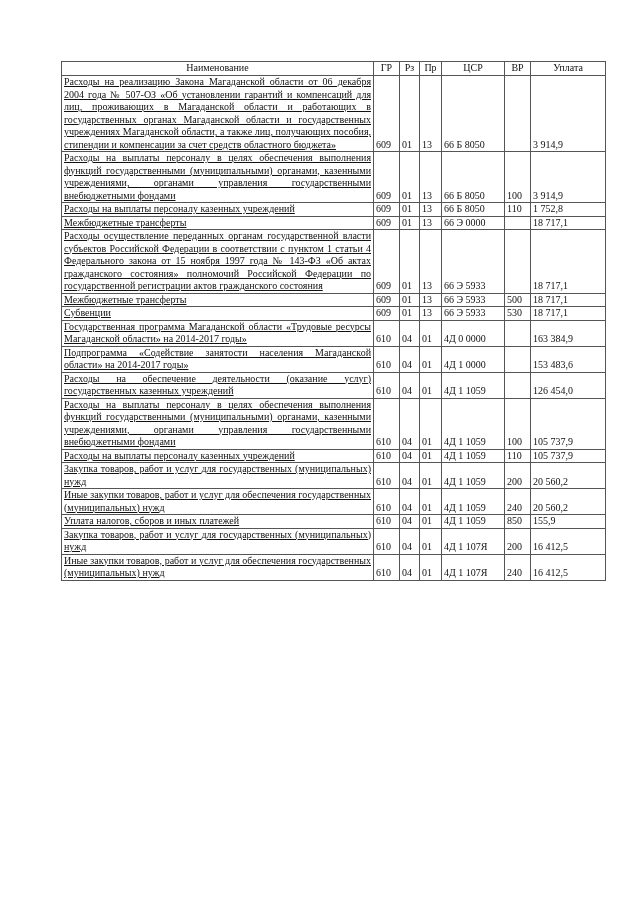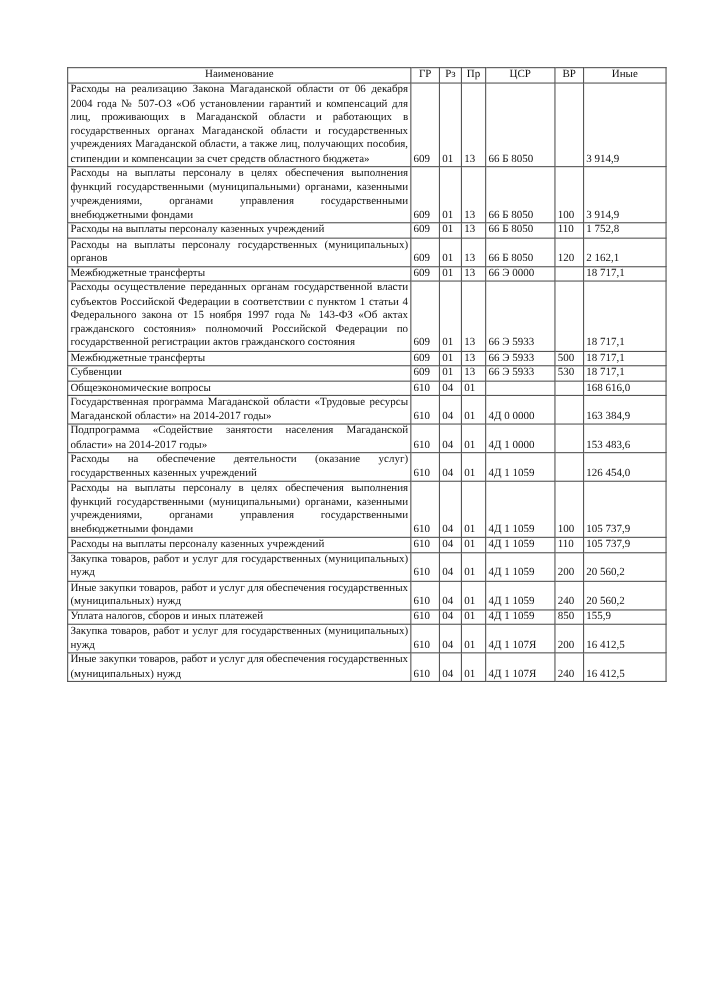--- a/index.html
+++ b/index.html
@@ -14,21 +14,21 @@
     line-height: 12.5px;
     color: #111;
   }
   table.budget td, table.budget th {
     border: 1px solid #555;
     padding: 0 2px;
     vertical-align: bottom;
     font-weight: normal;
   }
   table.budget th { text-align: center; vertical-align: middle; height: 13px; }
-  td.name { text-align: justify; text-align-last: left; }
+  td.name { text-align: justify; text-align-last: left; text-decoration: underline; }
   td.c { text-align: left; padding-left: 3px; white-space: nowrap; }
   td.sum { white-space: nowrap; }
   tr.bold td { font-weight: bold; }
   col.c-name { width: 312px; }
   col.c-gr { width: 26px; }
   col.c-rz { width: 20px; }
   col.c-pr { width: 22px; }
   col.c-csr { width: 63px; }
   col.c-vr { width: 26px; }
   col.c-sum { width: 75px; }
@@ -48,21 +48,21 @@
         <col class="c-sum">
     </colgroup>
     <thead>
       <tr>
         <th>Наименование</th>
         <th>ГР</th>
         <th>Рз</th>
         <th>Пр</th>
         <th>ЦСР</th>
         <th>ВР</th>
-        <th>Иные</th>
+        <th>Уплата</th>
       </tr>
     </thead>
     <tbody id="rows">
         <tr>
           <td class="name">Расходы на реализацию Закона Магаданской области от 06 декабря 2004 года № 507-ОЗ «Об установлении гарантий и компенсаций для лиц, проживающих в Магаданской области и работающих в государственных органах Магаданской области и государственных учреждениях Магаданской области, а также лиц, получающих пособия, стипендии и компенсации за счет средств областного бюджета»</td>
           <td class="c">609</td>
           <td class="c">01</td>
           <td class="c">13</td>
           <td class="c">66 Б 8050</td>
           <td class="c"></td>
@@ -80,29 +80,20 @@
         <tr>
           <td class="name">Расходы на выплаты персоналу казенных учреждений</td>
           <td class="c">609</td>
           <td class="c">01</td>
           <td class="c">13</td>
           <td class="c">66 Б 8050</td>
           <td class="c">110</td>
           <td class="sum">1 752,8</td>
         </tr>
         <tr>
-          <td class="name">Расходы на выплаты персоналу государственных (муниципальных) органов</td>
-          <td class="c">609</td>
-          <td class="c">01</td>
-          <td class="c">13</td>
-          <td class="c">66 Б 8050</td>
-          <td class="c">120</td>
-          <td class="sum">2 162,1</td>
-        </tr>
-        <tr>
           <td class="name">Межбюджетные трансферты</td>
           <td class="c">609</td>
           <td class="c">01</td>
           <td class="c">13</td>
           <td class="c">66 Э 0000</td>
           <td class="c"></td>
           <td class="sum">18 717,1</td>
         </tr>
         <tr>
           <td class="name">Расходы осуществление переданных органам государственной власти субъектов Российской Федерации в соответствии с пунктом 1 статьи 4 Федерального закона от 15 ноября 1997 года № 143-ФЗ «Об актах гражданского состояния» полномочий Российской Федерации по государственной регистрации актов гражданского состояния</td>
@@ -123,29 +114,20 @@
           <td class="sum">18 717,1</td>
         </tr>
         <tr>
           <td class="name">Субвенции</td>
           <td class="c">609</td>
           <td class="c">01</td>
           <td class="c">13</td>
           <td class="c">66 Э 5933</td>
           <td class="c">530</td>
           <td class="sum">18 717,1</td>
-        </tr>
-        <tr>
-          <td class="name">Общеэкономические вопросы</td>
-          <td class="c">610</td>
-          <td class="c">04</td>
-          <td class="c">01</td>
-          <td class="c"></td>
-          <td class="c"></td>
-          <td class="sum">168 616,0</td>
         </tr>
         <tr>
           <td class="name">Государственная программа Магаданской области «Трудовые ресурсы Магаданской области» на 2014-2017 годы»</td>
           <td class="c">610</td>
           <td class="c">04</td>
           <td class="c">01</td>
           <td class="c">4Д 0 0000</td>
           <td class="c"></td>
           <td class="sum">163 384,9</td>
         </tr>

